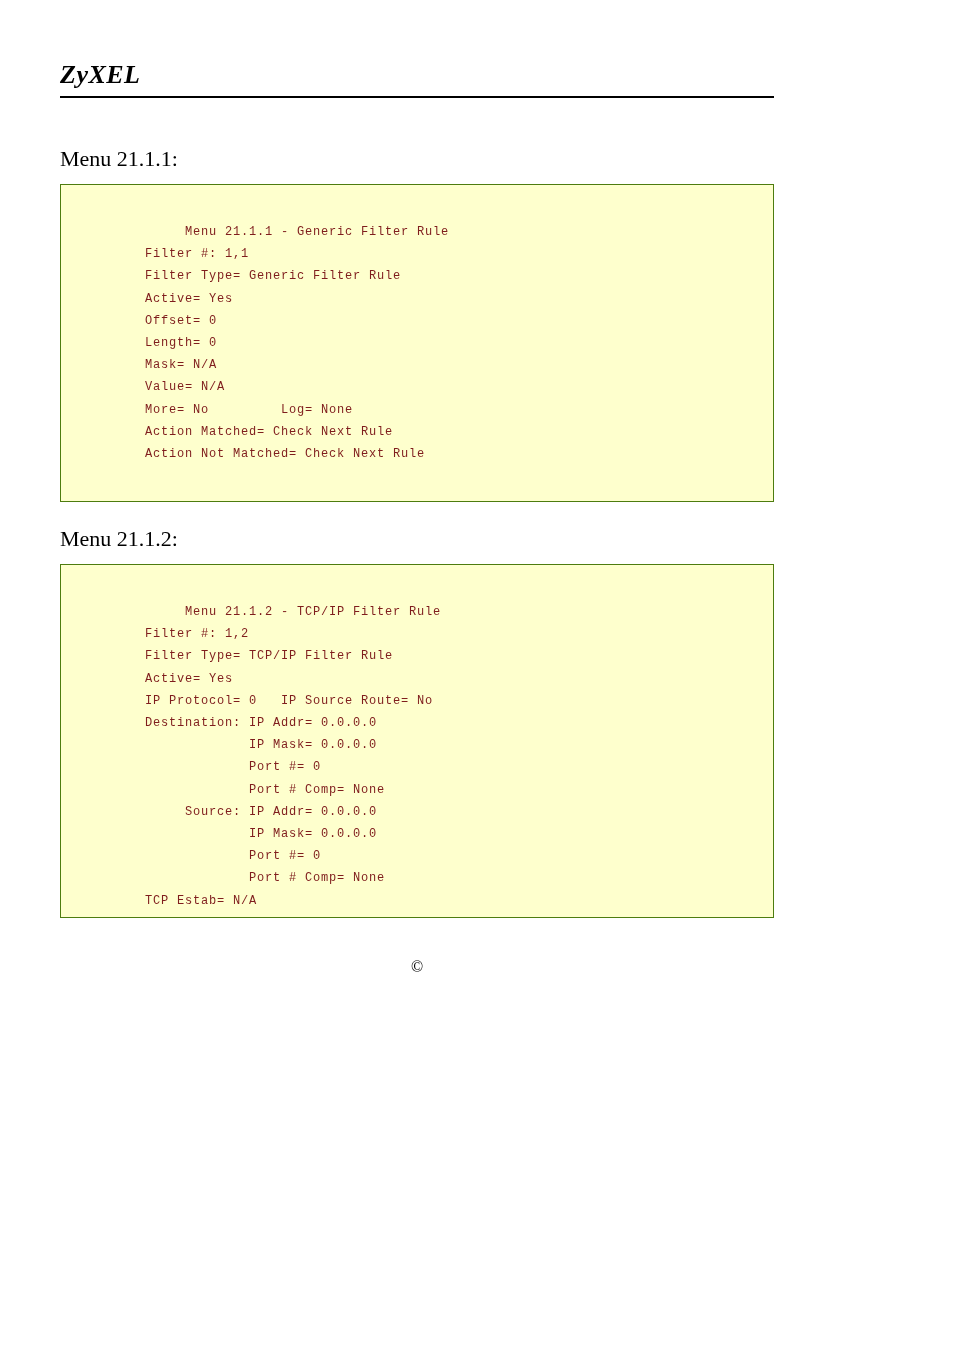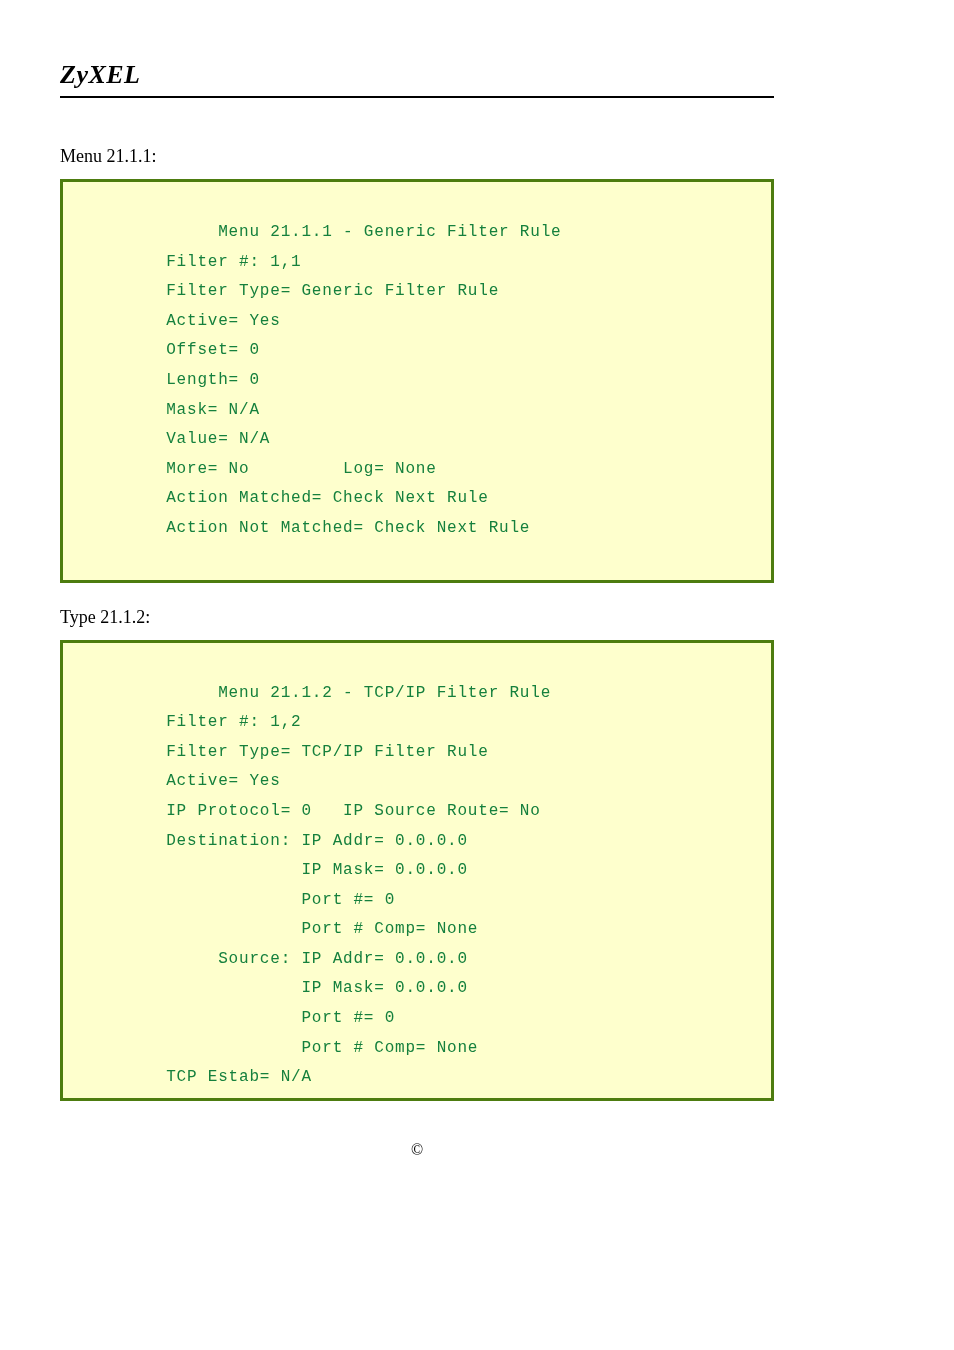--- a/index.html
+++ b/index.html
@@ -25,34 +25,34 @@
     border-bottom: 2px solid #000;
     margin-bottom: 48px;
   }
   .body-text {
     font-size: 18px;
     line-height: 1.8;
     text-align: justify;
     margin-bottom: 28px;
   }
   .section-label {
-    font-size: 18px;
+    font-size: 22px;
     margin: 18px 0 12px 0;
   }
   .codebox {
     background: #feffcd;
-    border: 3px solid #4d7c0f;
+    border: 1px solid #4d7c0f;
     padding: 36px 20px 36px 20px;
     margin: 4px 0 24px 0;
     font-family: "Courier New", Courier, monospace;
-    font-size: 16px;
+    font-size: 12px;
     line-height: 1.85;
     letter-spacing: 0.8px;
     white-space: pre;
-    color: #15803d;
+    color: #7f1d1d;
     overflow: hidden;
   }
   .codebox.cutoff {
     padding-bottom: 5px;
   }
   .footer {
     text-align: center;
     font-size: 16px;
     margin-top: 40px;
   }
@@ -72,21 +72,21 @@
         Filter Type= Generic Filter Rule
         Active= Yes
         Offset= 0
         Length= 0
         Mask= N/A
         Value= N/A
         More= No         Log= None
         Action Matched= Check Next Rule
         Action Not Matched= Check Next Rule</div>
 
-  <div class="section-label">Type 21.1.2:</div>
+  <div class="section-label">Menu 21.1.2:</div>
 
   <div class="codebox cutoff">             Menu 21.1.2 - TCP/IP Filter Rule
         Filter #: 1,2
         Filter Type= TCP/IP Filter Rule
         Active= Yes
         IP Protocol= 0   IP Source Route= No
         Destination: IP Addr= 0.0.0.0
                      IP Mask= 0.0.0.0
                      Port #= 0
                      Port # Comp= None

